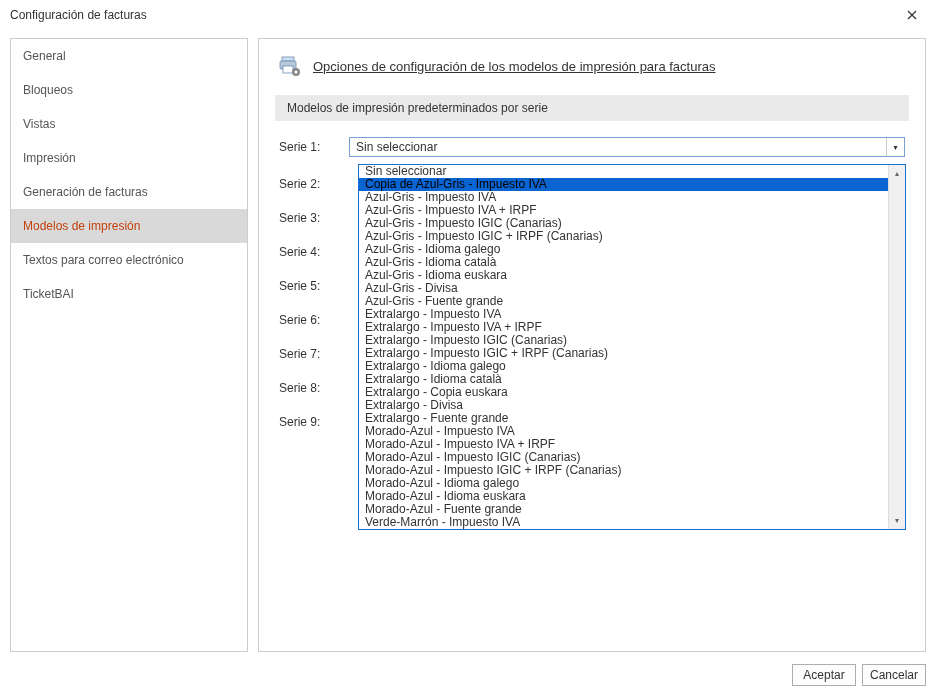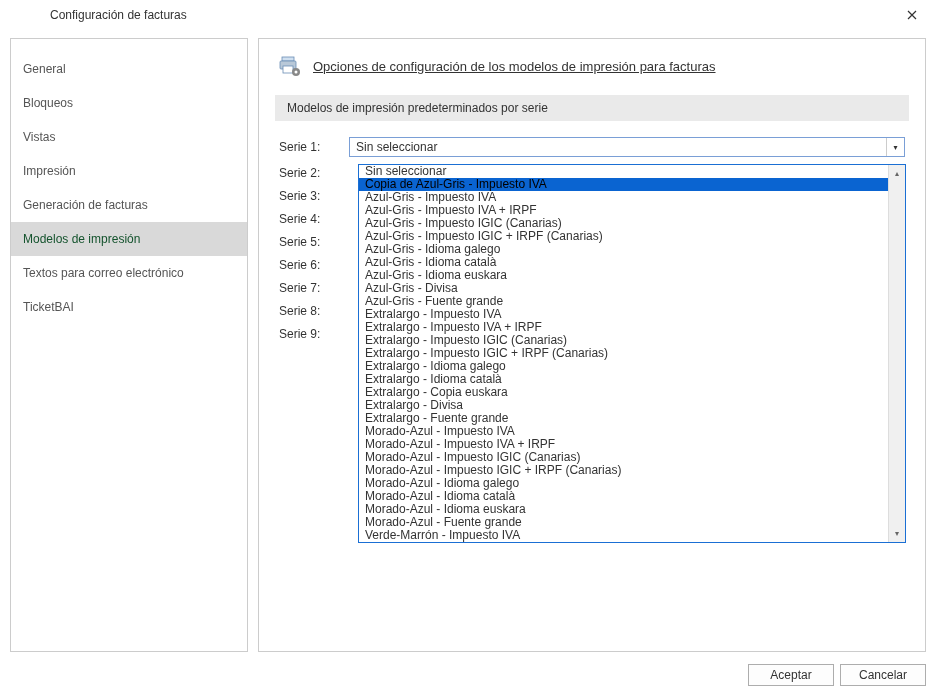--- a/index.html
+++ b/index.html
@@ -12,21 +12,20 @@
       height: 696px;
       overflow: hidden;
       position: relative;
     }
     .titlebar {
       display: flex;
       align-items: center;
       justify-content: space-between;
       padding: 6px 10px 4px 10px;
       height: 28px;
-      margin-left: 40px;
     }
     .titlebar-title { font-size: 12px; color: #333; }
     .close-btn {
       width: 28px;
       height: 20px;
       display: flex;
       align-items: center;
       justify-content: center;
       cursor: pointer;
       font-size: 14px;
@@ -34,31 +33,31 @@
     .main-area {
       display: flex;
       padding: 10px 10px 0 10px;
       gap: 10px;
       height: 624px;
     }
     .sidebar {
       width: 238px;
       border: 1px solid #ccc;
       background: #fff;
-      padding-top: 13px;
+      padding-top: 0;
     }
     .sidebar-item {
       padding: 10px 12px;
       color: #555;
       cursor: pointer;
       font-size: 12px;
     }
     .sidebar-item.selected {
       background: #d9d9d9;
-      color: #14532d;
+      color: #c2410c;
     }
     .content {
       flex: 1;
       border: 1px solid #ccc;
       background: #fff;
       padding: 16px 0 0 0;
       position: relative;
     }
     .content-header {
       display: flex;
@@ -82,21 +81,21 @@
       margin: 0 16px 16px 16px;
       color: #333;
       font-size: 12px;
     }
     .form-rows {
       padding: 0 20px;
     }
     .form-row {
       display: flex;
       align-items: center;
-      margin-bottom: 9px;
+      margin-bottom: 20px;
     }
     .form-label {
       width: 70px;
       color: #333;
       font-size: 12px;
     }
     .combo {
       flex: 1;
       height: 20px;
       border: 1px solid #7a9fd6;
@@ -165,21 +164,21 @@
     .scroll-arrow.up { top: 0; }
     .scroll-arrow.down { bottom: 0; }
     .footer {
       position: absolute;
       bottom: 10px;
       right: 10px;
       display: flex;
       gap: 6px;
     }
     .footer-btn {
-      width: 86px;
+      width: 64px;
       height: 22px;
       border: 1px solid #adadad;
       background: #fdfdfd;
       font-size: 12px;
       cursor: pointer;
       display: flex;
       align-items: center;
       justify-content: center;
     }
   </style>
@@ -279,21 +278,20 @@
       <div class="dropdown-item">Extralargo - Idioma galego</div>
       <div class="dropdown-item">Extralargo - Idioma català</div>
       <div class="dropdown-item">Extralargo - Copia euskara</div>
       <div class="dropdown-item">Extralargo - Divisa</div>
       <div class="dropdown-item">Extralargo - Fuente grande</div>
       <div class="dropdown-item">Morado-Azul - Impuesto IVA</div>
       <div class="dropdown-item">Morado-Azul - Impuesto IVA + IRPF</div>
       <div class="dropdown-item">Morado-Azul - Impuesto IGIC (Canarias)</div>
       <div class="dropdown-item">Morado-Azul - Impuesto IGIC + IRPF (Canarias)</div>
       <div class="dropdown-item">Morado-Azul - Idioma galego</div>
-      <div class="dropdown-item">Morado-Azul - Idioma català</div>
       <div class="dropdown-item">Morado-Azul - Idioma euskara</div>
       <div class="dropdown-item">Morado-Azul - Fuente grande</div>
       <div class="dropdown-item">Verde-Marrón - Impuesto IVA</div>
     </div>
   <div class="dropdown-scrollbar">
     <div class="scroll-arrow up">▴</div>
     <div class="scroll-arrow down">▾</div>
   </div>
 </div>
 

